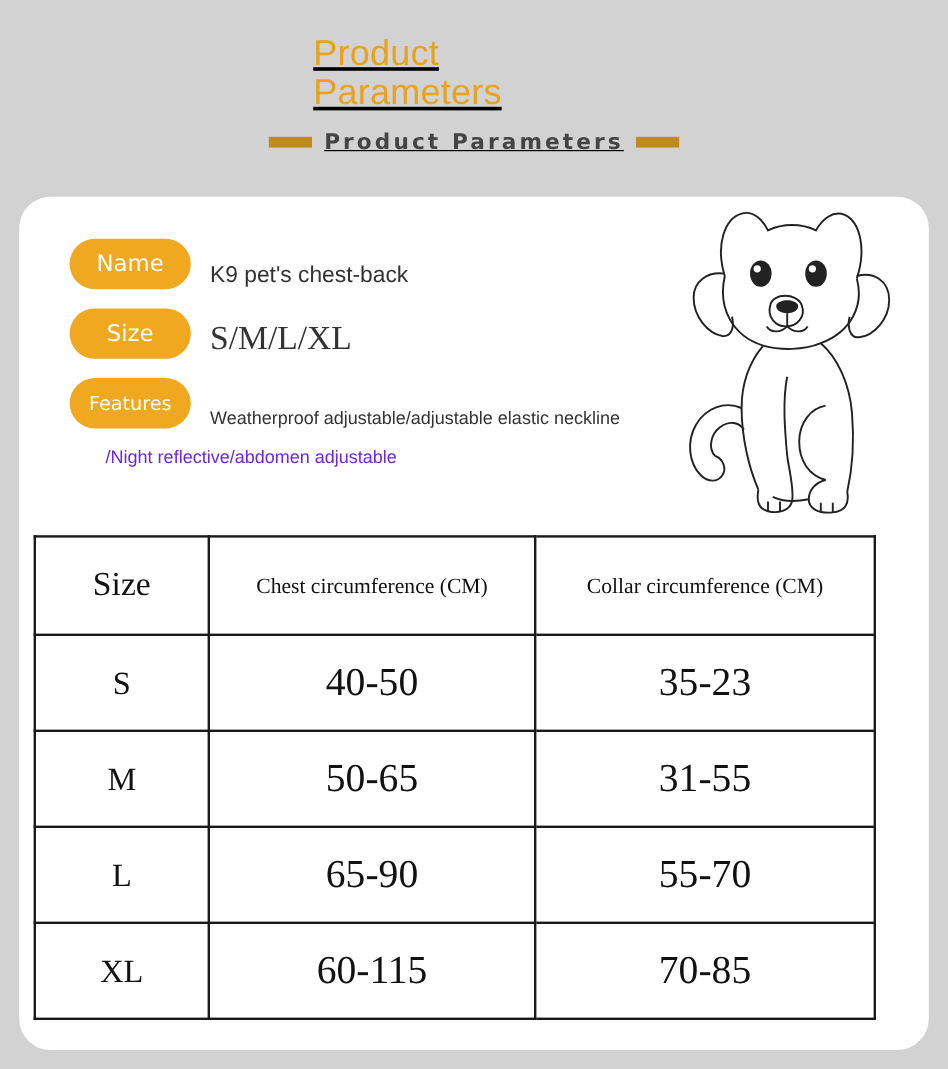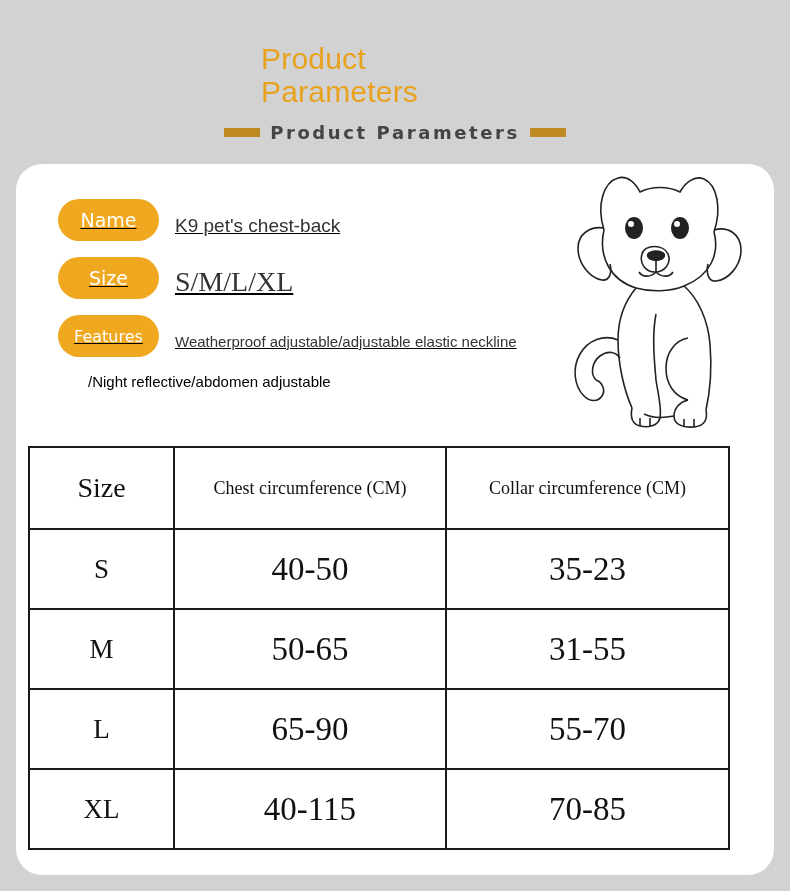--- a/index.html
+++ b/index.html
@@ -15,22 +15,23 @@
   }
   .page {
     position: relative;
     width: 790px;
     height: 891px;
     box-sizing: border-box;
   }
 
   
   .header {
-    padding-top: 42px;
+    padding-top: 28px;
     text-align: center;
+    text-decoration: underline;
   }
   .header-title {
     color: #e8a21c;
     font-size: 30px;
     line-height: 33px;
     font-weight: 400;
     width: 268px;
     margin: 0 auto;
     text-align: left;
     letter-spacing: 0.2px;
@@ -70,23 +71,22 @@
 
   
   .specs {
     position: absolute;
     left: 42px;
     top: 35px;
     width: 680px;
   }
   .spec-row {
     display: flex;
-    align-items: center;
+    align-items: flex-end;
     margin-bottom: 16px;
-    text-decoration: underline;
   }
   .pill {
     flex: 0 0 auto;
     width: 101px;
     height: 42px;
     border-radius: 21px;
     background: #efa81f;
     color: #ffffff;
     display: flex;
     align-items: center;
@@ -97,21 +97,21 @@
   .pill.small-text { font-size: 16px; }
   .spec-value {
     margin-left: 16px;
     color: #333333;
     padding-top: 10px;
   }
   .spec-value.v-name { font-size: 19px; padding-top: 12px; }
   .spec-value.v-size { font-size: 28px; font-family: "Liberation Serif", serif; padding-top: 8px; }
   .spec-value.v-features { font-size: 15px; padding-top: 12px; line-height: 1.1; }
   .feature-line2 {
-    color: #000000;
+    color: #6d28d9;
     font-size: 15px;
     margin-top: 14px;
     margin-left: 30px;
   }
 
   
   .dog {
     position: absolute;
     right: 22px;
     top: 4px;
@@ -246,20 +246,20 @@
           <td class="body-val">50-65</td>
           <td class="body-val">31-55</td>
         </tr>
         <tr class="body-row">
           <td class="body-size">L</td>
           <td class="body-val">65-90</td>
           <td class="body-val">55-70</td>
         </tr>
         <tr class="body-row">
           <td class="body-size">XL</td>
-          <td class="body-val">40-115</td>
+          <td class="body-val">60-115</td>
           <td class="body-val">70-85</td>
         </tr>
       </tbody>
     </table>
 
   </div>
 </div>
 
 </body></html>

